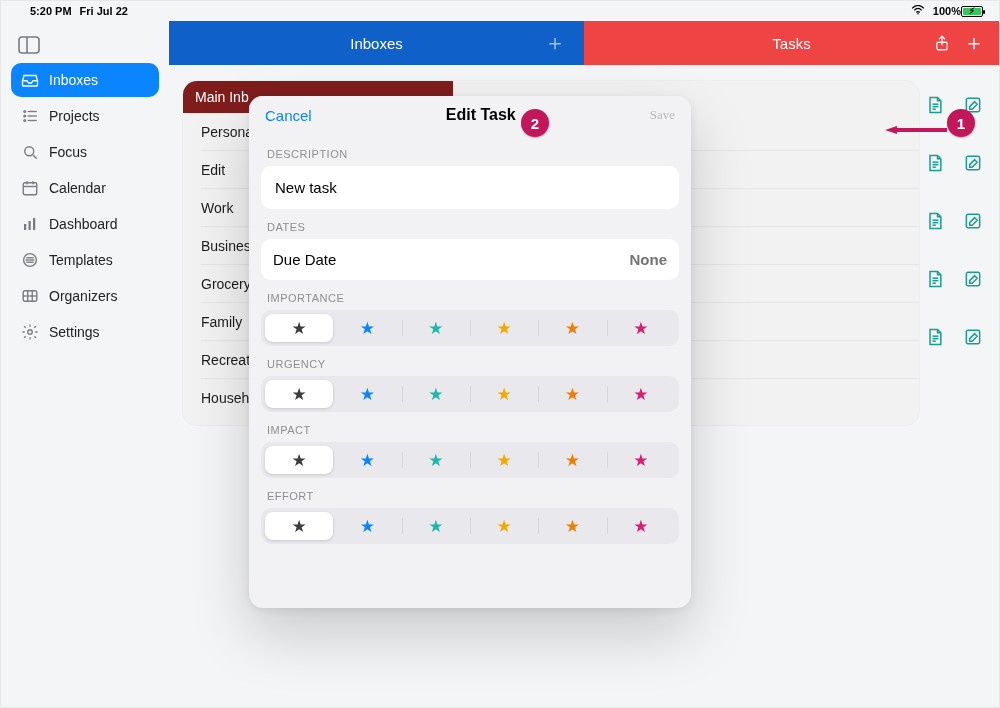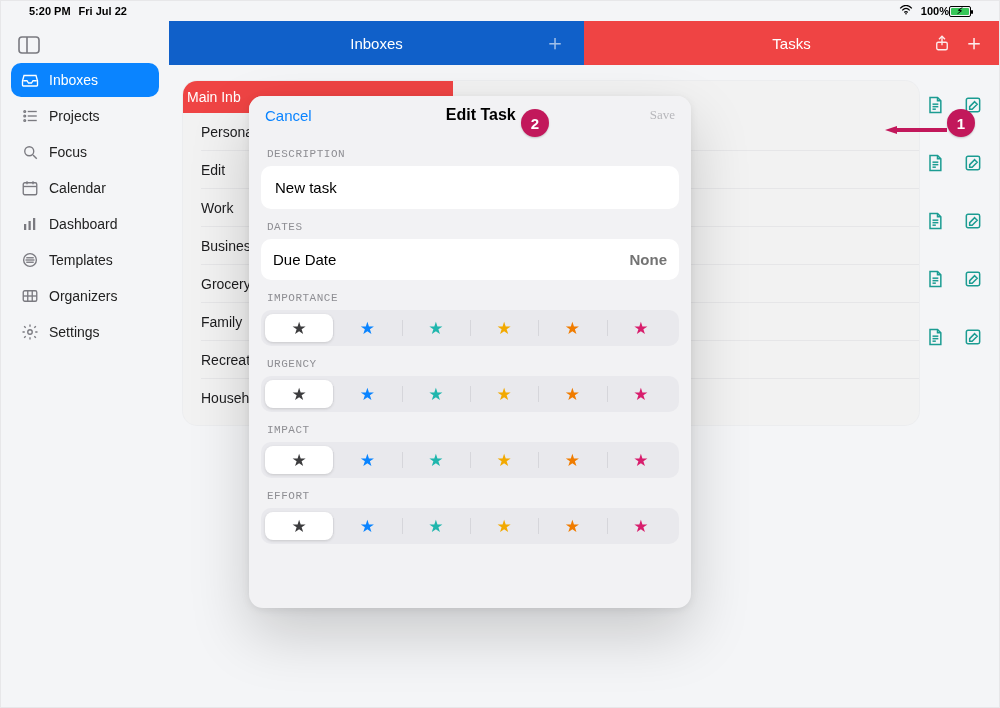--- a/index.html
+++ b/index.html
@@ -8,21 +8,21 @@
     font-family: -apple-system, BlinkMacSystemFont, "Helvetica Neue", Arial, sans-serif;
     background:#f4f5f7;
     width:1000px; height:708px; overflow:hidden; position:relative;
     color:#000;
     border:1px solid #e7e7e9;
   }
   
   .status-bar {
     height:20px; display:flex; align-items:center;
     font-size:11px; font-weight:600; color:#000;
-    padding:0 28px; gap:8px; background:#f4f5f7;
+    padding:0 16px; gap:8px; background:#f4f5f7;margin-left:13px;
   }
   .status-bar .time { font-size:11px; }
   .status-bar .spacer { flex:1; }
   .status-bar .wifi-svg { width:14px; height:10px; }
   .status-bar .batt {
     display:inline-flex; align-items:center; gap:0;
   }
   .batt-icon {
     width:22px; height:11px; border:1px solid #000; border-radius:2px;
     position:relative; display:inline-block;
@@ -79,22 +79,22 @@
   }
   .tab.inboxes-tab .plus { right:18px; opacity:.6; }
 
   
   .tasks-panel {
     position:absolute; left:14px; right:80px; top:60px;
     background:#f2f2f2; border-radius:14px; padding:0 0 8px 0;
     box-shadow:0 0 0 1px rgba(0,0,0,.03);
   }
   .tasks-header {
-    background:#ef4444; color:#fff; font-size:14px;
-    padding:8px 4px; border-top-left-radius:14px;
+    background:#7f1d1d; color:#fff; font-size:14px;
+    padding:8px 12px; border-top-left-radius:14px;
     width:270px;
   }
   .task-rows { padding-left:18px; }
   .task-row {
     display:flex; align-items:center; height:38px;
     font-size:14px; color:#1c1c1e;
     border-bottom:1px solid #e6e6e8;
   }
   .task-row:last-child{ border-bottom:0; }
   .row-label{ flex:0 0 auto; }
@@ -132,21 +132,21 @@
     display:flex; align-items:center; justify-content:space-between;
     padding:10px 16px 8px 16px; background:#f2f2f4;
   }
   .popover-head .cancel{ color:#0a84ff; font-size:15px; }
   .popover-head .title{ font-size:16px; font-weight:600; color:#000; }
   .popover-head .save{ color:#b7b7bb; font-size:13px;font-family:Liberation Serif, serif; }
   .popover-body{
     padding:4px 12px 0 12px; overflow:hidden;
   }
   .sec-label{
-    font-size:11px; letter-spacing:.5px; color:#8e8e93; margin:12px 6px 6px;font-family:Liberation Mono, monospace;
+    font-size:11px; letter-spacing:.5px; color:#8e8e93; margin:12px 6px 6px;
   }
   .field{
     background:#fff; border-radius:10px; padding:12px 12px; font-size:15px;
   }
   .field-row{ display:flex; justify-content:space-between; align-items:center; }
   .field .muted{ color:#737373;font-weight:bold; }
   .field input{
     border:0; outline:0; font-size:15px; width:100%; font-family:inherit; color:#000;
   }
   .stars-box{

